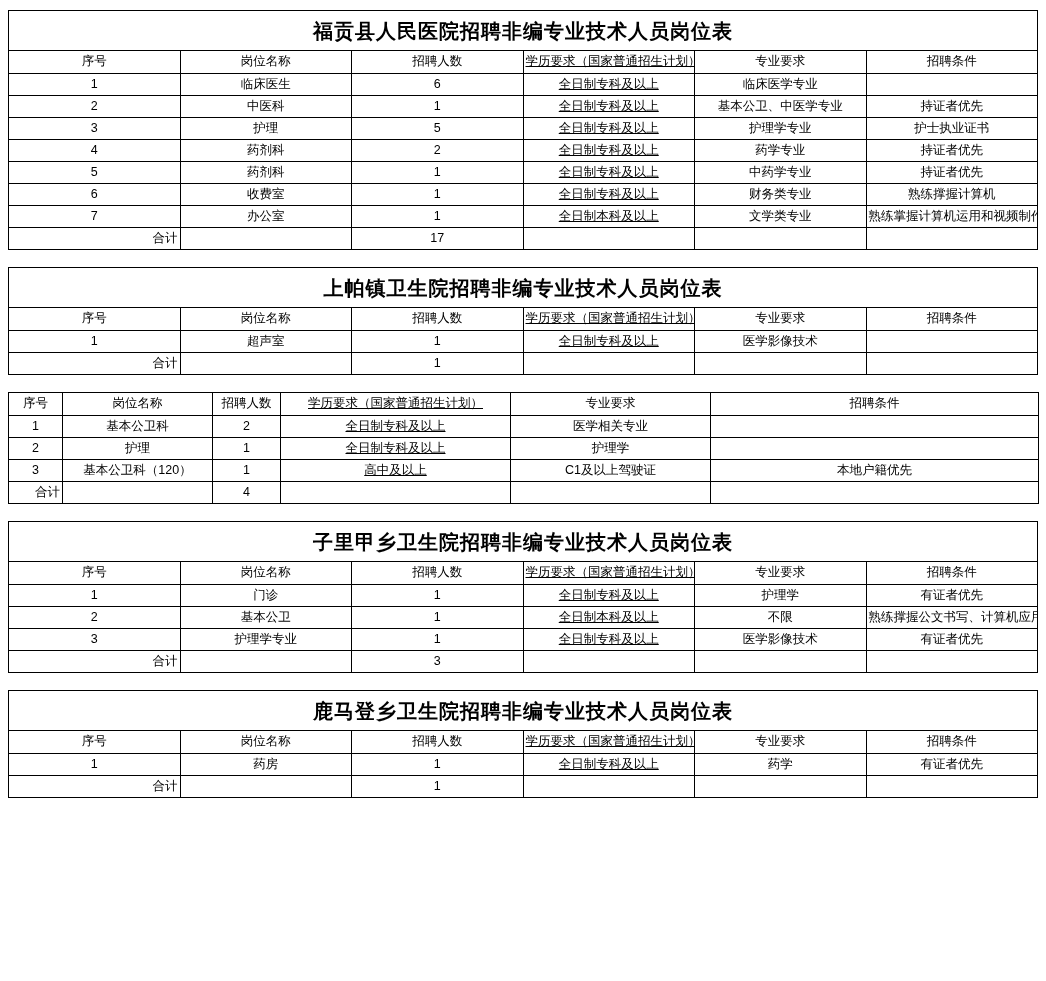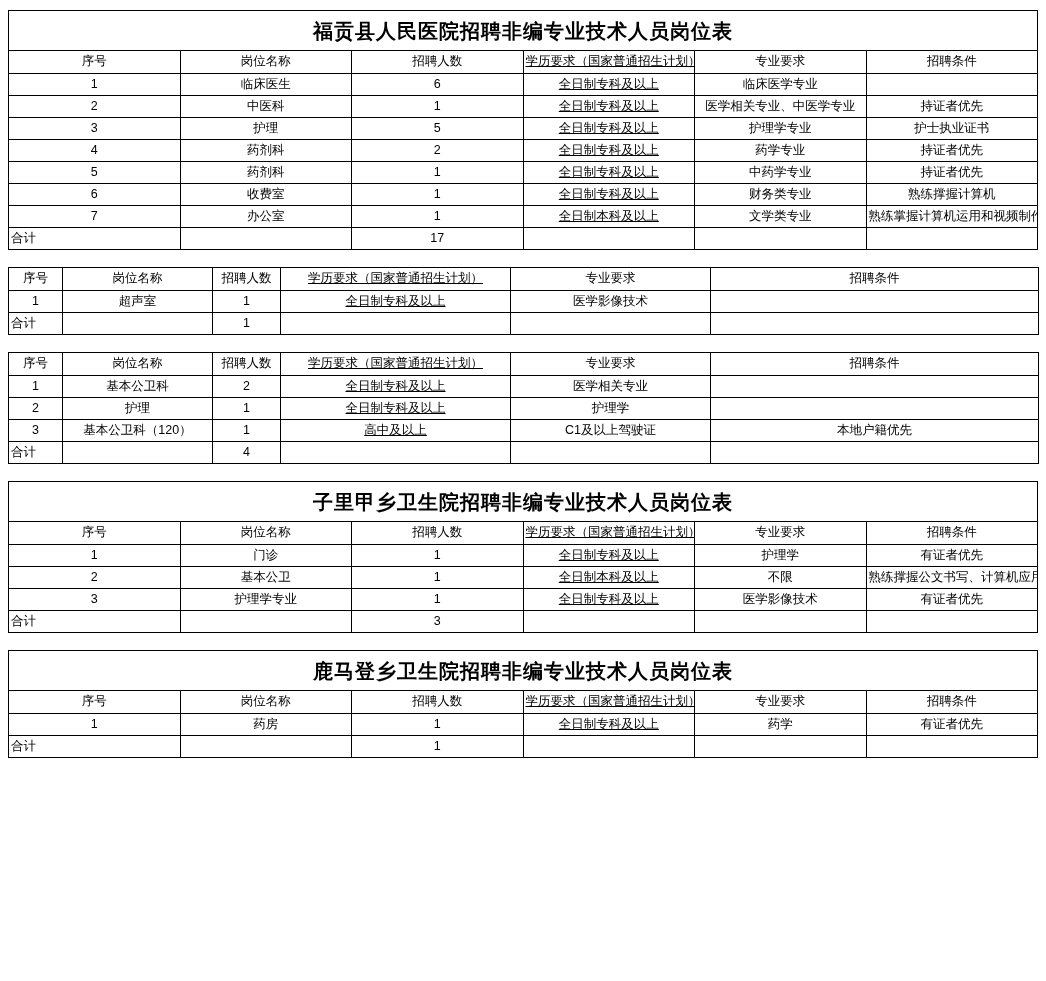--- a/index.html
+++ b/index.html
@@ -47,21 +47,21 @@
     font-weight: bold;
     height: 40px;
     letter-spacing: 1px;
     font-family: "Liberation Serif", "DejaVu Serif", serif;
   }
   table.job-table tr.header-row td {
     font-size: 12.5px;
     height: 23px;
   }
   table.job-table tr.total-row td.total-label {
-    text-align: left;
+    text-align: right;
   }
   .c0 { width: 54px; }
   .c1 { width: 150px; }
   .c2 { width: 68px; }
   .c3 { width: 230px; text-decoration: underline; }
   .c4 { width: 200px; margin-top: 28px; }
   .c5 { width: 328px; }
   .cond-small { font-size: 12px; }
 </style>
 </head>
@@ -89,21 +89,21 @@
               <td class="c2">6</td>
               <td class="c3">全日制专科及以上</td>
               <td class="c4">临床医学专业</td>
               <td class="c5"></td>
             </tr>
             <tr>
               <td class="c0">2</td>
               <td class="c1">中医科</td>
               <td class="c2">1</td>
               <td class="c3">全日制专科及以上</td>
-              <td class="c4">医学相关专业、中医学专业</td>
+              <td class="c4">基本公卫、中医学专业</td>
               <td class="c5">持证者优先</td>
             </tr>
             <tr>
               <td class="c0">3</td>
               <td class="c1">护理</td>
               <td class="c2">5</td>
               <td class="c3">全日制专科及以上</td>
               <td class="c4">护理学专业</td>
               <td class="c5">护士执业证书</td>
             </tr>
@@ -146,20 +146,23 @@
               <td class="c3"></td>
               <td class="c4"></td>
               <td class="c5"></td>
             </tr>
           </tbody>
         </table>
       </div>
       <div class="table-block">
         <table class="job-table">
           <tbody>
+            <tr class="title-row">
+              <td colspan="6">上帕镇卫生院招聘非编专业技术人员岗位表</td>
+            </tr>
             <tr class="header-row">
               <td class="c0">序号</td>
               <td class="c1">岗位名称</td>
               <td class="c2">招聘人数</td>
               <td class="c3">学历要求（国家普通招生计划）</td>
               <td class="c4">专业要求</td>
               <td class="c5">招聘条件</td>
             </tr>
             <tr>
               <td class="c0">1</td>

